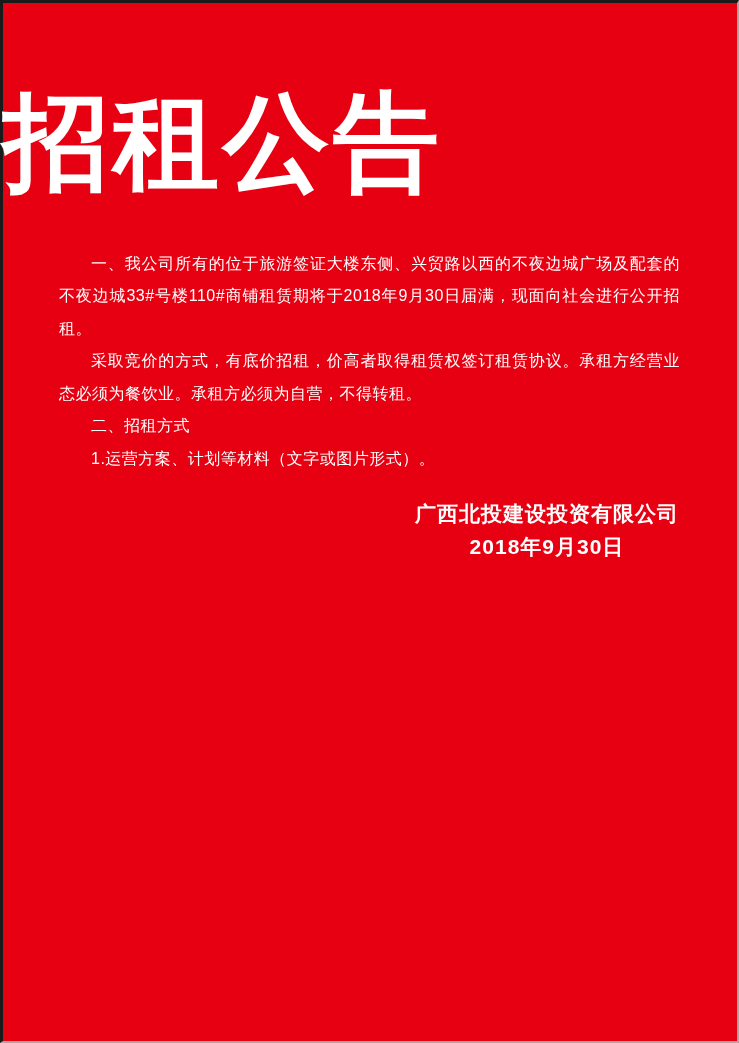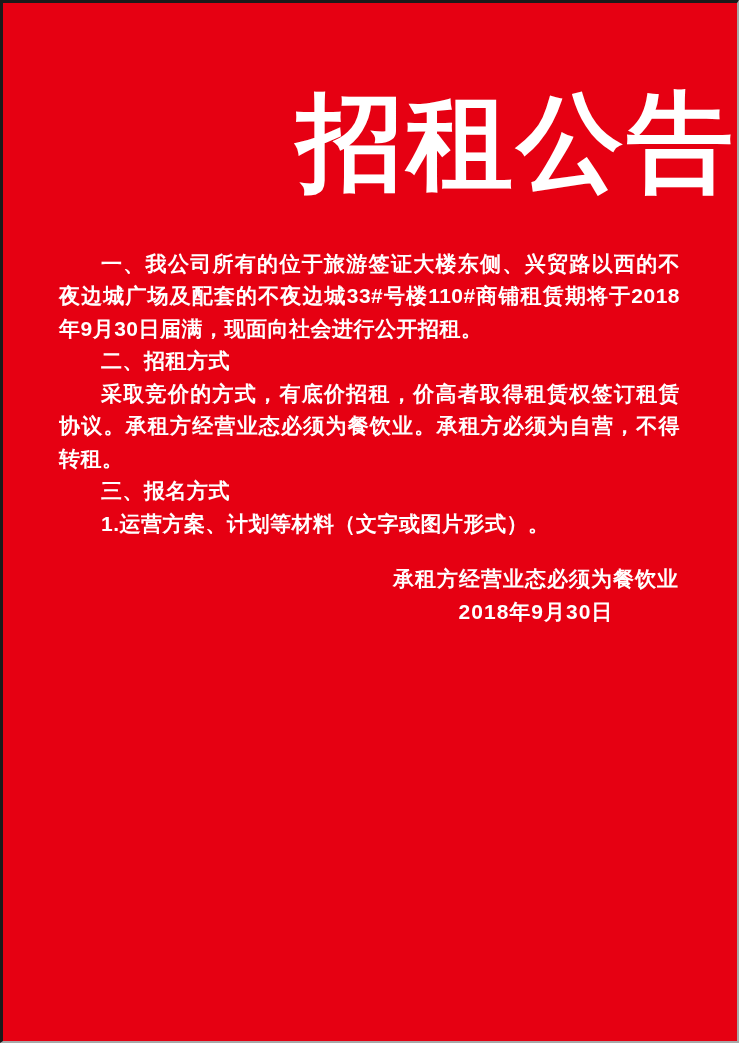--- a/index.html
+++ b/index.html
@@ -17,36 +17,36 @@
     height: 1043px;
     background: #e60012;
     border-top: 3px solid #1a1a1a;
     border-left: 3px solid #1a1a1a;
     border-right: 2px solid #a8a8a8;
     border-bottom: 2px solid #a8a8a8;
     color: #ffffff;
   }
   .title {
     margin: 82px 0 8px 0;
-    text-align: right;
+    text-align: left;
     font-family: "Liberation Serif", "DejaVu Serif", serif;
     font-weight: bold;
     font-size: 106px;
     line-height: 1.12;
     letter-spacing: 4px;
     color: #ffffff;
   }
   .body-block {
     margin: 44px 57px 0 56px;
   }
   .body-block p {
     margin: 0;
     padding: 0;
-    font-size: 21px;
-    font-weight: bold;
+    font-size: 16px;
+    font-weight: normal;
     line-height: 32.5px;
     text-indent: 2em;
     text-align: justify;
     letter-spacing: 0.5px;
   }
   .contact-gap {
     display: inline-block;
     width: 1.1em;
   }
   .signature {
@@ -64,26 +64,25 @@
 </style>
 </head>
 <body>
 
 <div class="poster" style="background: rgb(230, 0, 18); color: rgb(255, 255, 255);">
 
   <h1 class="title">招租公告</h1>
 
   <div class="body-block">
     <p>一、我公司所有的位于旅游签证大楼东侧、兴贸路以西的不夜边城广场及配套的不夜边城33#号楼110#商铺租赁期将于2018年9月30日届满，现面向社会进行公开招租。</p>
+    <p>采取竞价的方式，有底价招租，价高者取得租赁权签订租赁协议。承租方经营业态必须为餐饮业。承租方必须为自营，不得转租。</p>
     <p>二、招租方式</p>
-    <p>采取竞价的方式，有底价招租，价高者取得租赁权签订租赁协议。承租方经营业态必须为餐饮业。承租方必须为自营，不得转租。</p>
-    <p>三、报名方式</p>
     <p>1.运营方案、计划等材料（文字或图片形式）。</p>
   </div>
 
   <div class="signature">
     <div class="sig-inner">
-      <div>承租方经营业态必须为餐饮业</div>
+      <div>广西北投建设投资有限公司</div>
       <div>2018年9月30日</div>
     </div>
   </div>
 
 </div>
 
 </body></html>

